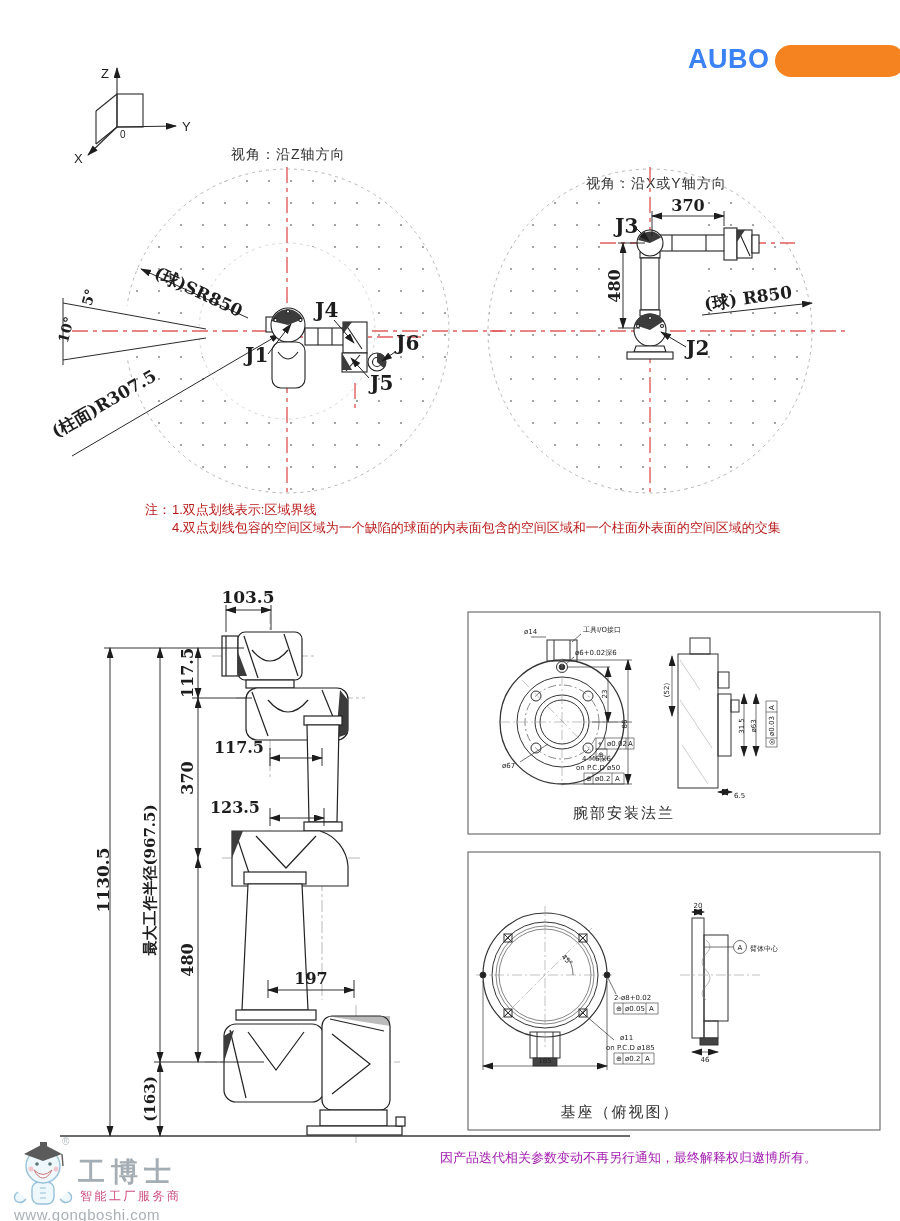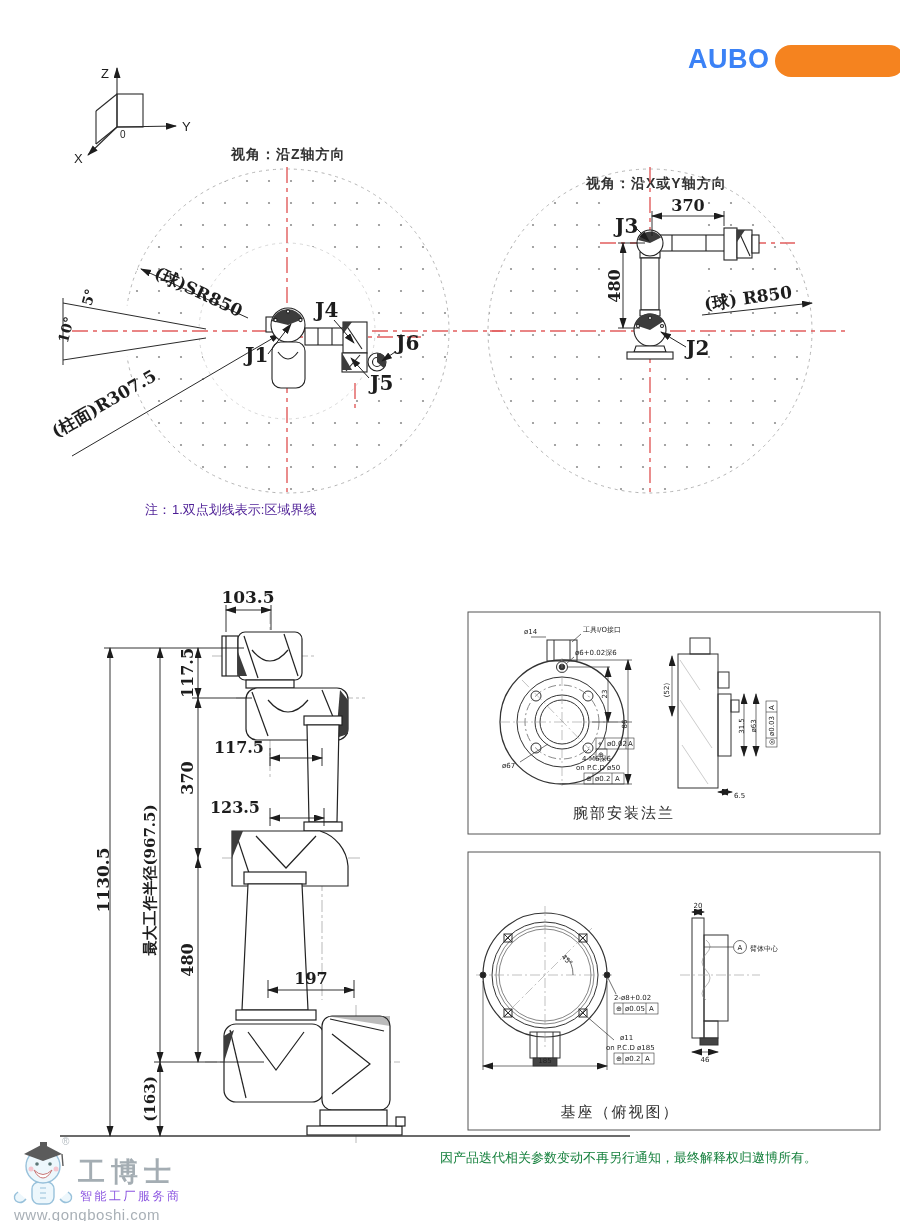--- a/index.html
+++ b/index.html
@@ -3,41 +3,41 @@
 <meta charset="utf-8">
 <style>
   html,body{margin:0;padding:0;background:#fff;}
   .page{position:relative;width:900px;height:1221px;background:#fff;overflow:hidden;
         font-family:"Liberation Sans","DejaVu Sans",sans-serif;}
   
   .brand{position:absolute;top:44px;left:688px;font-size:27px;font-weight:800;
          letter-spacing:.5px;color:#3b82f6;font-family:"Liberation Sans",sans-serif;}
   .pill{position:absolute;top:45px;left:775px;width:130px;height:32px;border-radius:17px;}
   
-  .vtitle{position:absolute;font-size:14px;color:#333;letter-spacing:1px;font-weight:bold;}
+  .vtitle{position:absolute;font-size:14px;color:#333;letter-spacing:1px;}
   
-  .notes{position:absolute;top:501px;left:145px;font-size:13px;color:#4c1d95;line-height:17.6px;}
+  .notes{position:absolute;top:501px;left:145px;font-size:13px;color:#b91c1c;line-height:17.6px;}
   .notes .row{white-space:nowrap;}
   .notes .prefix{display:inline-block;width:27px;}
   .notes .itm{display:block;margin-left:27px;}
   .notes .first{display:inline;}
   
   svg text{fill:#1d1d1d;}
   .dim{font-family:"DejaVu Serif","Liberation Serif",serif;font-weight:700;}
   .jlab{font-family:"DejaVu Serif","Liberation Serif",serif;font-weight:700;font-size:20px;}
   .tiny{font-size:7px;font-family:"DejaVu Sans",sans-serif;fill:#222;}
   .cap{font-size:15px;fill:#2e2e2e;letter-spacing:2px;}
   
   .wm{position:absolute;top:1136px;left:6px;width:230px;opacity:.8;}
   .wm .name{position:absolute;top:18px;left:72px;font-size:27px;font-weight:700;color:#8e99a1;
             font-family:"DejaVu Serif","Liberation Serif",serif;letter-spacing:6px;text-align:center;}
-  .wm .tag{position:absolute;top:52px;left:74px;font-size:12px;color:#6d28d9;letter-spacing:2.5px;}
+  .wm .tag{position:absolute;top:52px;left:74px;font-size:12px;color:#be185d;letter-spacing:2.5px;}
   .wm .url{position:absolute;top:70px;left:8px;font-size:15px;color:#939ca4;letter-spacing:.5px;}
   .wm .reg{position:absolute;top:0px;left:56px;font-size:10px;color:#a2abb2;}
-  .disc{position:absolute;top:1149px;left:440px;font-size:13px;color:#15803d;}
+  .disc{position:absolute;top:1149px;left:440px;font-size:13px;color:#a21caf;}
 </style>
 </head>
 <body>
 
 <div class="page">
 
   <div class="brand">AUBO</div>
   <div class="pill" style="background:#F5831F;"></div>
 
   <div class="vtitle" style="top:146px;left:231px;">视角：沿Z轴方向</div>
@@ -439,20 +439,21 @@
       <text class="tiny" font-size="6" text-anchor="middle" x="740" y="950">A</text>
       <text class="tiny" font-size="8" x="750" y="951">臂体中心</text>
       <text class="cap" text-anchor="middle" x="620" y="1117">基座（俯视图）</text>
     </g>
   </svg>
 
   <div class="notes">
     <div class="row">
       <span class="prefix">注：</span><span class="first">1.双点划线表示:区域界线</span>
     </div>
+    <span class="itm">4.双点划线包容的空间区域为一个缺陷的球面的内表面包含的空间区域和一个柱面外表面的空间区域的交集</span>
   </div>
 
   <div class="wm">
     <svg width="66" height="70" viewBox="0 0 66 70" style="position:absolute;top:4px;left:4px;">
       <g stroke="#7fb2d2" stroke-width="1.4" fill="#e9f6fc">
         <path d="M8,52 q-6,4 -2,9 q5,4 10,-2"></path>
         <path d="M58,52 q6,4 2,9 q-5,4 -10,-2"></path>
         <rect x="22" y="42" width="22" height="22" rx="7"></rect>
         <circle cx="33" cy="26" r="17"></circle>
       </g>

